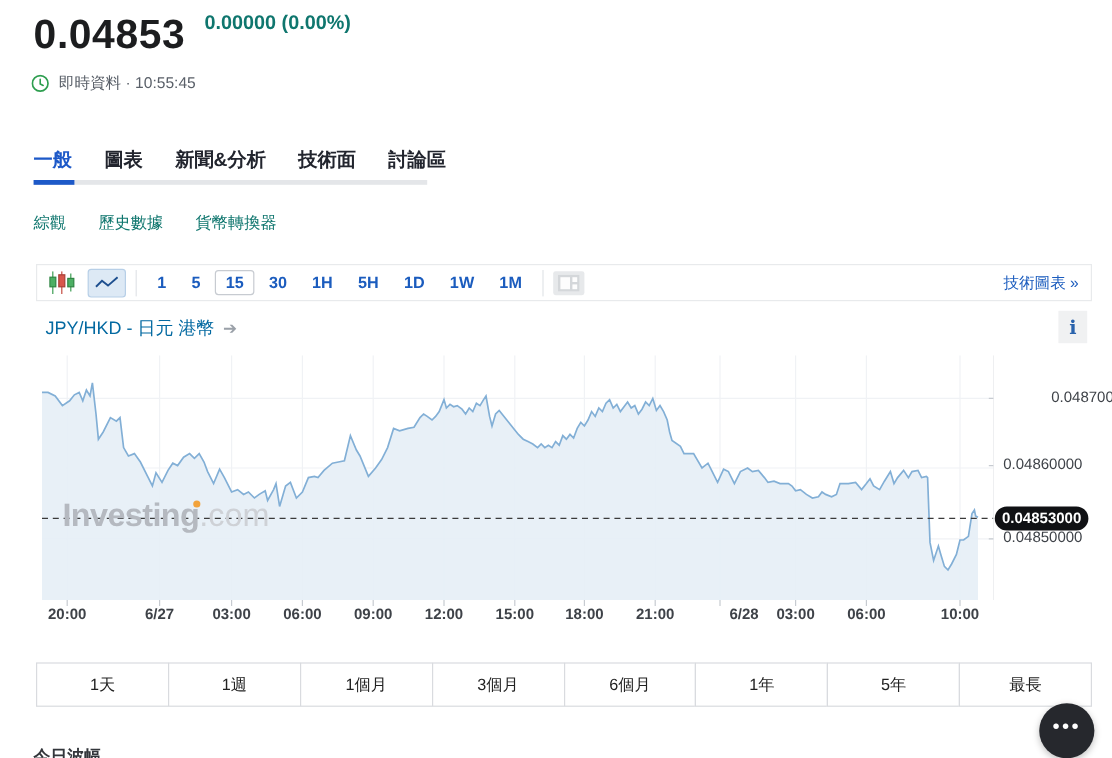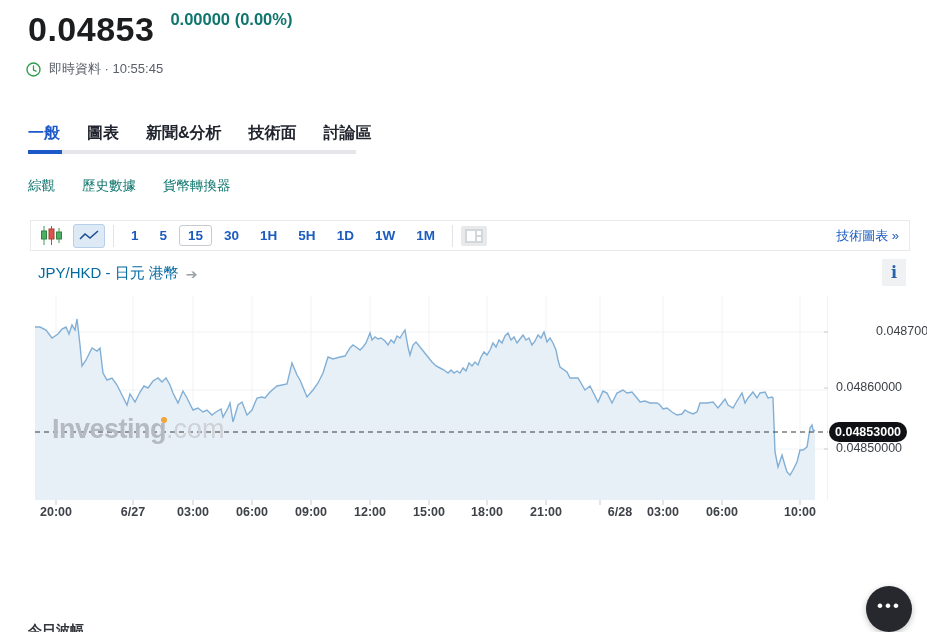--- a/index.html
+++ b/index.html
@@ -207,20 +207,30 @@
           <div class="xlab" style="left: 399px;">15:00</div>
           <div class="xlab" style="left: 457px;">18:00</div>
           <div class="xlab" style="left: 516px;">21:00</div>
           <div class="xlab" style="left: 570px; margin-left: 20px;">6/28</div>
           <div class="xlab" style="left: 633px;">03:00</div>
           <div class="xlab" style="left: 692px;">06:00</div>
           <div class="xlab" style="left: 770px;">10:00</div>
         </div>
     </div>
 
+    <div class="range-row" id="rangeRow">
+        <div class="range-btn">1天</div>
+        <div class="range-btn">1週</div>
+        <div class="range-btn">1個月</div>
+        <div class="range-btn">3個月</div>
+        <div class="range-btn">6個月</div>
+        <div class="range-btn">1年</div>
+        <div class="range-btn">5年</div>
+        <div class="range-btn">最長</div>
+      </div>
   </div>
 
   <div class="partial-bottom">今日波幅</div>
   <div class="more-btn">
     <span>•••</span>
   </div>
 
 </div>
 
 </body></html>

